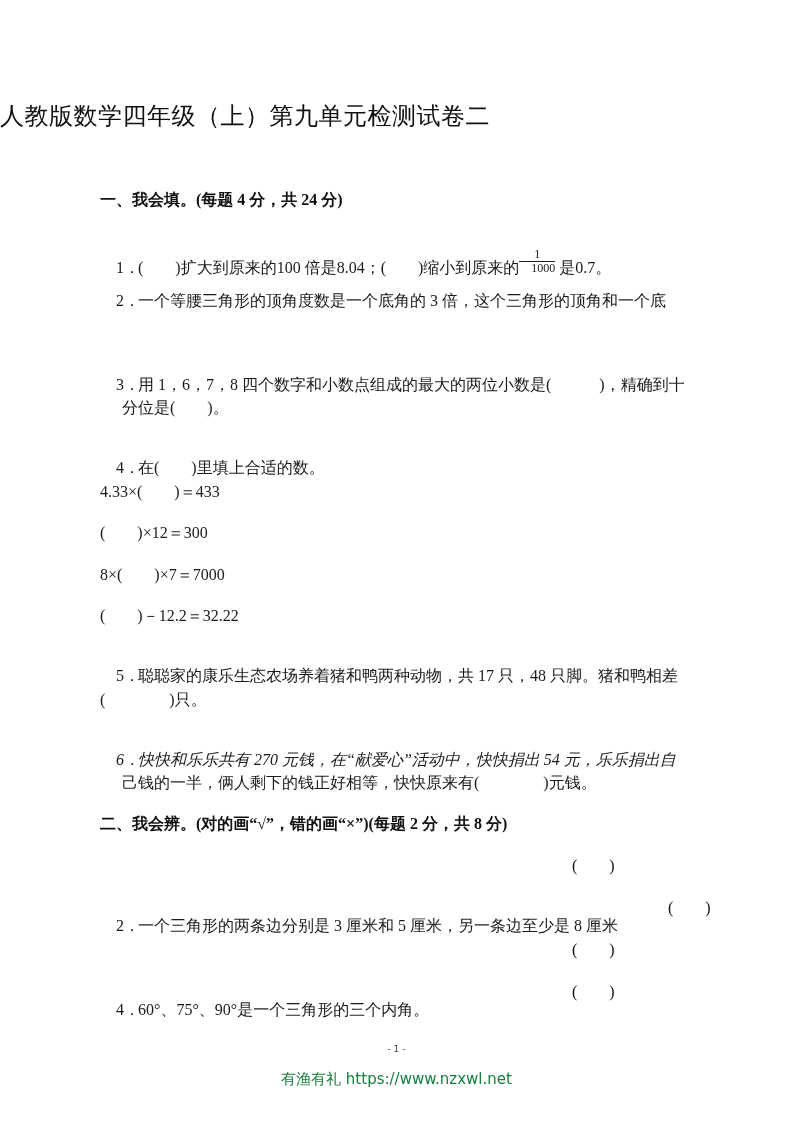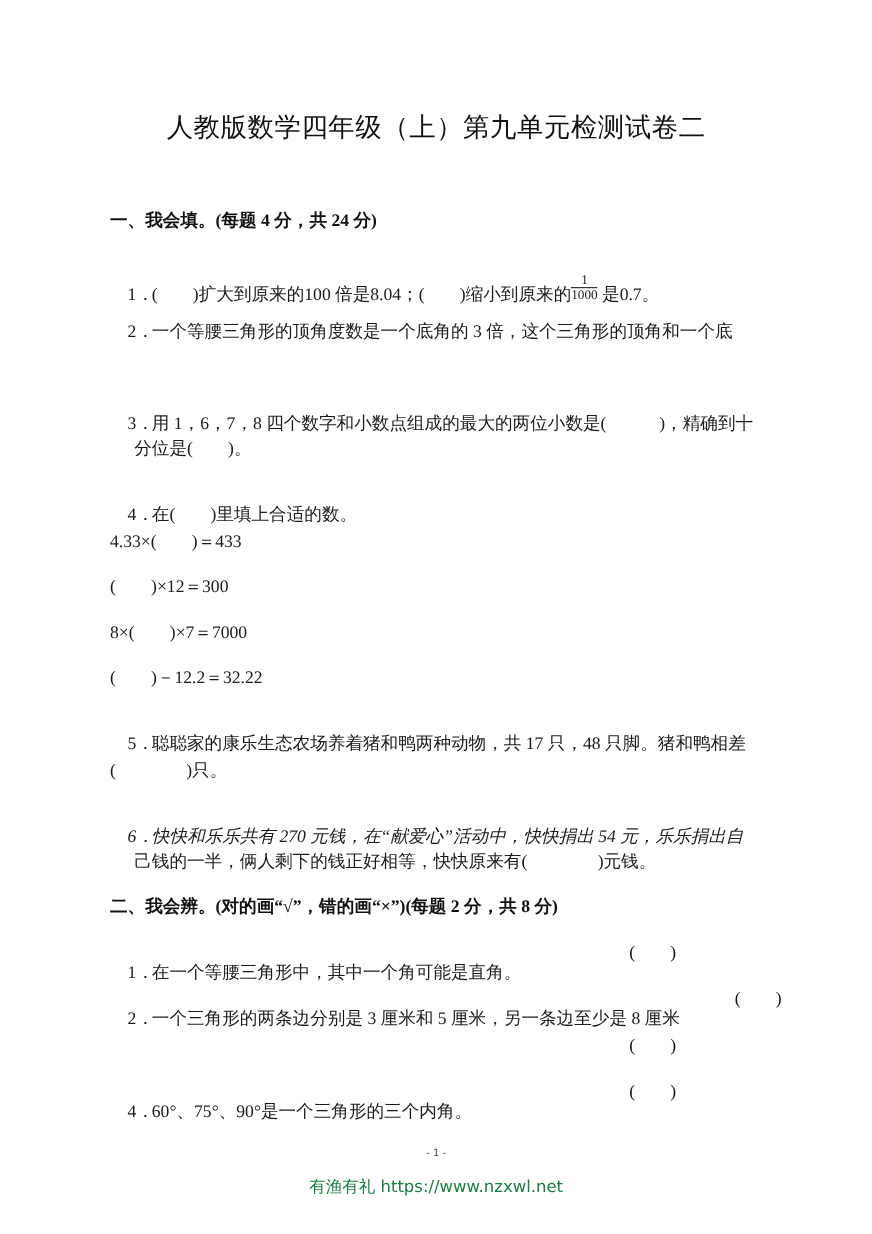--- a/index.html
+++ b/index.html
@@ -3,36 +3,36 @@
 <meta charset="utf-8">
 <style>
   html, body { margin: 0; padding: 0; background: #ffffff; }
   body {
     width: 793px; height: 1122px; position: relative; overflow: hidden;
     font-family: "Liberation Serif", "DejaVu Serif", serif;
     color: #111;
   }
   .page { position: absolute; left: 0; top: 0; width: 793px; height: 1122px; }
   .title {
-    position: absolute; top: 100px; left: 0; width: 793px; text-align: center;
+    position: absolute; top: 100px; left: 0; width: 793px; text-align: left;
     font-size: 24px; letter-spacing: 0.5px; color: #111;
   }
   .section-head {
     position: absolute; left: 100px; font-size: 16px; font-weight: bold;
   }
   .line {
     position: absolute; font-size: 16px; white-space: pre; color: #1a1a1a;
   }
   .num { display: inline-block; width: 22px; }
   .frac {
     display: inline-block; vertical-align: middle; text-align: center; font-size: 12px;
     line-height: 13px; position: relative; top: -8px;
   }
   .frac .n { display: block; border-bottom: 1px solid #222; padding: 0 1px; }
-  .frac .d { display: block; }
+  .frac .d { display: block; padding-left: 12px; }
   .judge { position: absolute; font-size: 16px; white-space: pre; }
   .pagenum {
     position: absolute; top: 1044px; left: 0; width: 793px; text-align: center;
     font-family: "DejaVu Sans", sans-serif; font-size: 9px; color: #444;
   }
   .footer {
     position: absolute; top: 1070px; left: 0; width: 793px; text-align: center;
     font-family: "DejaVu Sans", sans-serif; font-size: 15px; color: #15803d;
   }
 </style>
@@ -71,23 +71,20 @@
   </div>
   <div class="line" style="left:100px; top:690px;">(　　　　)只。</div>
 
   <div class="line" style="left:100px; top:732px;font-style:italic;">
     <span class="num">6．</span><span>快快和乐乐共有 270 元钱，在“献爱心”活动中，快快捐出 54 元，乐乐捐出自</span>
   </div>
   <div class="line" style="left:122px; top:773px;">己钱的一半，俩人剩下的钱正好相等，快快原来有(　　　　)元钱。</div>
 
   <div class="section-head" style="top:814px;">二、我会辨。(对的画“√”，错的画“×”)(每题 2 分，共 8 分)</div>
 
-  <div class="line" style="left:100px; top:856px;">
-    <span class="num">1．</span><span>在一个等腰三角形中，其中一个角可能是直角。</span>
-  </div>
   <div class="judge" style="left:572px; top:856px;">(　　)</div>
 
   <div class="line" style="left:100px; top:898px;">
     <span class="num">2．</span><span>一个三角形的两条边分别是 3 厘米和 5 厘米，另一条边至少是 8 厘米</span>
   </div>
   <div class="judge" style="left:668px; top:898px;">(　　)</div>
 
   <div class="judge" style="left:572px; top:940px;">(　　)</div>
 
   <div class="line" style="left:100px; top:982px;">

